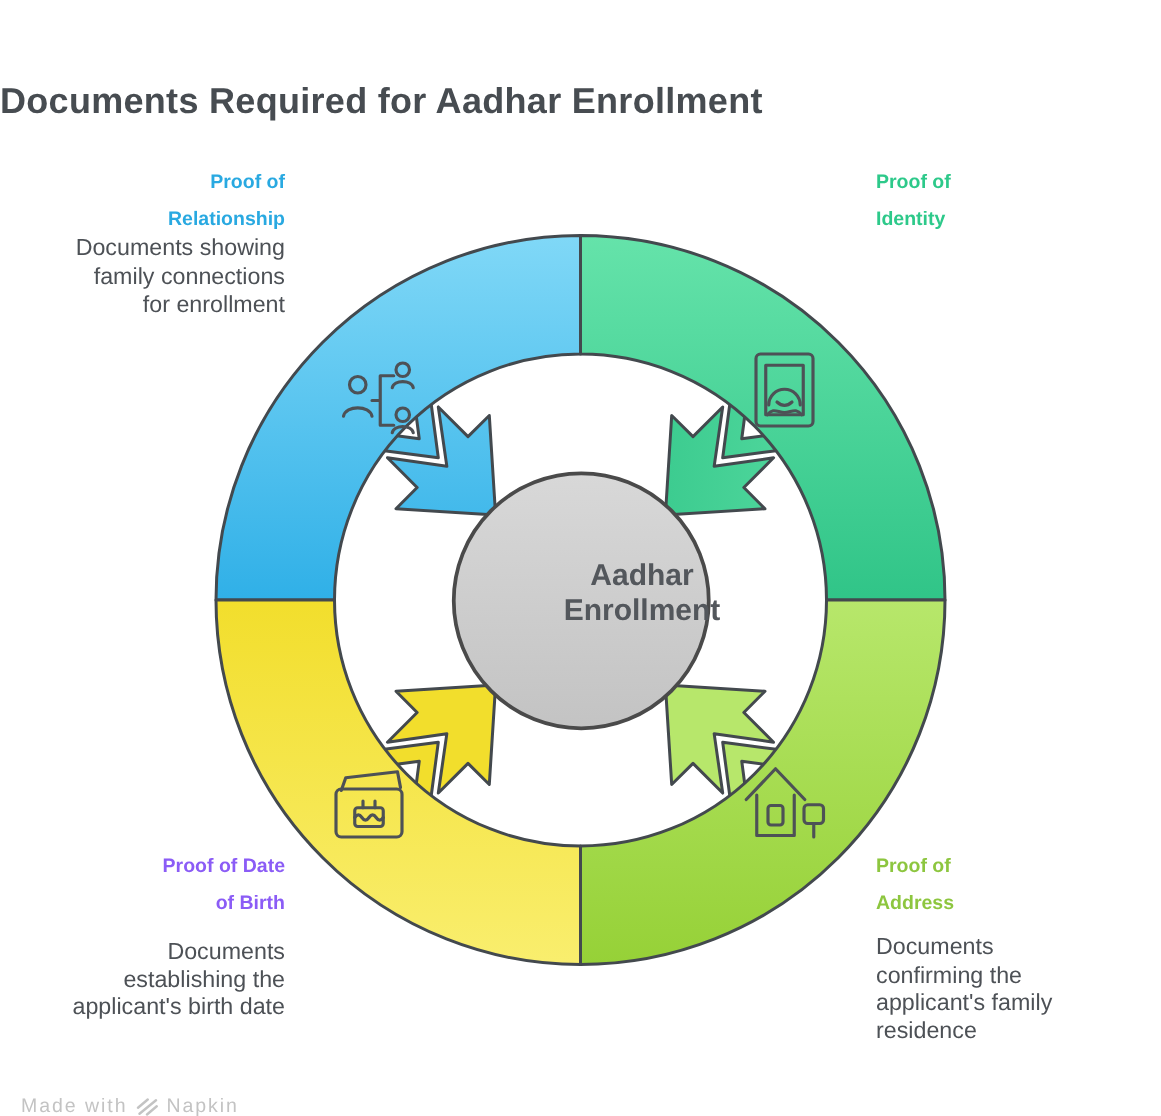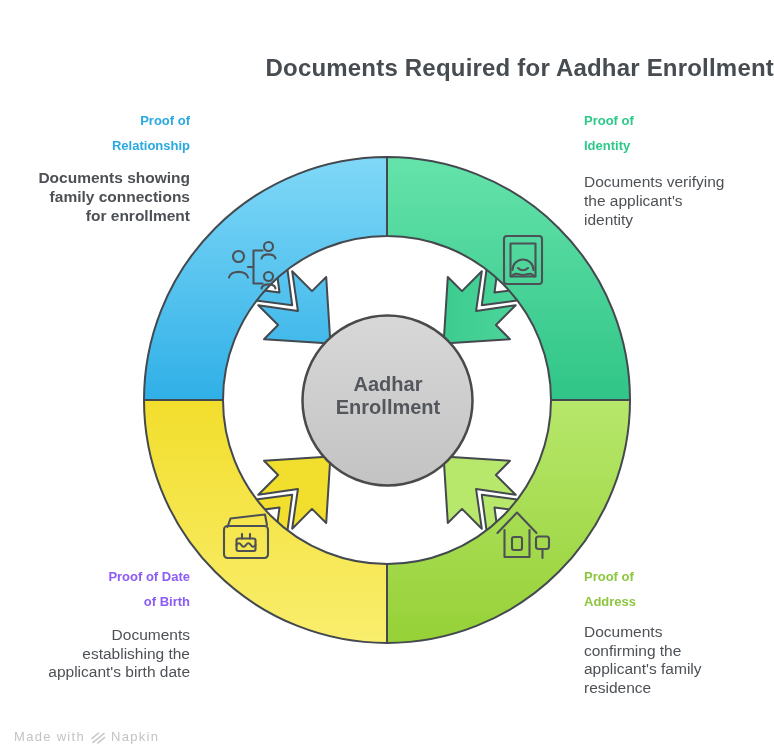--- a/index.html
+++ b/index.html
@@ -1,39 +1,39 @@
 <!DOCTYPE html>
 <html><head>
 <meta charset="utf-8">
 <style>
   html,body { margin:0; padding:0; background:#ffffff; }
   .figure {
     position:relative; width:774px; height:744px; background:#ffffff;
     font-family:"Liberation Sans", sans-serif; overflow:hidden;
   }
   .title {
-    position:absolute; left:0; right:0; top:54px; text-align:right;
+    position:absolute; left:0; right:0; top:54px; text-align:left;
     font-size:24px; font-weight:700; letter-spacing:.2px; color:#474C51;
   }
   .q-heading { position:absolute; font-size:13px; font-weight:700; line-height:25px; }
   .q-desc   { position:absolute; font-size:15.5px; line-height:19px; color:#4D5156; }
   .q-heading span, .q-desc span { display:block; }
   .align-r { text-align:right; }
   .align-l { text-align:left; }
   .pos-tl-h { right:584px; top:108px; }
-  .pos-tl-d { right:584px; top:168px;font-weight:bold; }
+  .pos-tl-d { right:584px; top:156px; }
   .pos-tr-h { left:584px;  top:108px; }
   .pos-tr-d { left:584px;  top:172px; }
   .pos-bl-h { right:584px; top:564px; }
   .pos-bl-d { right:584px; top:626px; line-height:18.5px; }
   .pos-br-h { left:584px;  top:564px; }
   .pos-br-d { left:584px;  top:623px; line-height:18.5px; }
   .center-label {
     position:absolute; left:303px; top:373px; width:170px; text-align:center;
-    font-size:20px; font-weight:700; line-height:22.5px; color:#53575C;
+    font-size:20px; font-weight:700; line-height:22.5px; color:#53575C;padding-left:40px;
   }
   .center-label span { display:block; }
   .footer {
     position:absolute; left:14px; top:729px; display:flex; align-items:flex-end; gap:5px;
     font-size:13px; letter-spacing:1.3px; color:#C3C3C3;
   }
   .diagram-svg { position:absolute; left:0; top:0; }
   .icon-stroke { stroke:#4D5156; stroke-width:2.1; fill:none; stroke-linecap:round; stroke-linejoin:round; }
 </style>
 </head>
@@ -126,25 +126,20 @@
   <div class="q-desc align-r pos-tl-d">
     <span>Documents showing</span>
     <span>family connections</span>
     <span>for enrollment</span>
   </div>
 
   <div class="q-heading align-l pos-tr-h" style="color: rgb(45, 201, 138);">
     <span>Proof of</span>
     <span>Identity</span>
   </div>
-  <div class="q-desc align-l pos-tr-d">
-    <span>Documents verifying</span>
-    <span>the applicant's</span>
-    <span>identity</span>
-  </div>
 
   <div class="q-heading align-r pos-bl-h" style="color: #8b5cf6;">
     <span>Proof of Date</span>
     <span>of Birth</span>
   </div>
   <div class="q-desc align-r pos-bl-d">
     <span>Documents</span>
     <span>establishing the</span>
     <span>applicant's birth date</span>
   </div>

